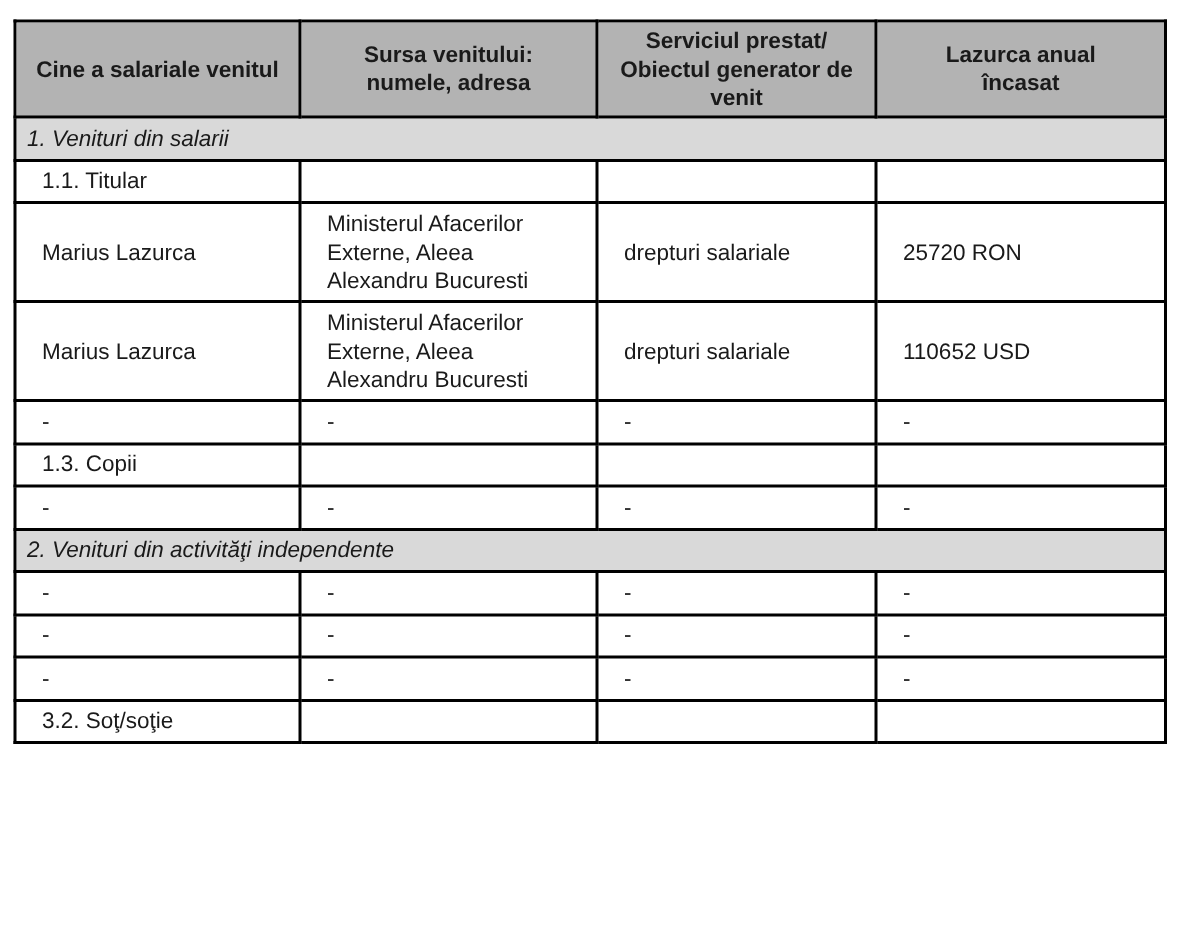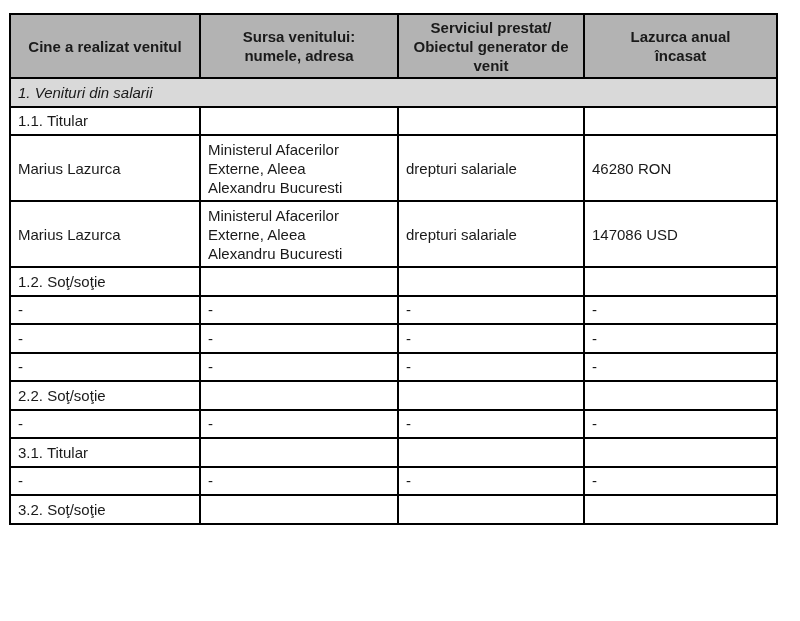--- a/index.html
+++ b/index.html
@@ -34,39 +34,39 @@
   }
   .decl td.section-cell {
     background: var(--section-bg, #d9d9d9);
     font-style: italic;
     text-align: left;
     padding: 3px 7px;
   }
   .decl td.data-cell {
     background: #ffffff;
     text-align: left;
-    padding: 3px 7px;
+    padding: 3px 17px;
   }
   tr.r-std  { height: 28.5px; }
   tr.r-tall { height: 66px; }
 </style>
 </head>
 <body>
 
 <div class="page">
   <table class="decl">
     <colgroup>
       <col style="width:190px">
         <col style="width:198px">
         <col style="width:186px">
         <col style="width:193px">
     </colgroup>
     <thead>
       <tr>
-        <th>Cine a realizat venitul</th>
+        <th>Cine a salariale venitul</th>
         <th>Sursa venitului:
 numele, adresa</th>
         <th>Serviciul prestat/
 Obiectul generator de
 venit</th>
         <th>Lazurca anual
 încasat</th>
       </tr>
     </thead>
     <tbody>
@@ -78,79 +78,70 @@
         <td class="data-cell"></td>
         <td class="data-cell"></td>
         <td class="data-cell"></td>
       </tr>
       <tr class="r-tall">
         <td class="data-cell">Marius Lazurca</td>
         <td class="data-cell">Ministerul Afacerilor
 Externe, Aleea
 Alexandru Bucuresti</td>
         <td class="data-cell">drepturi salariale</td>
-        <td class="data-cell">46280 RON</td>
+        <td class="data-cell">25720 RON</td>
       </tr>
       <tr class="r-tall">
         <td class="data-cell">Marius Lazurca</td>
         <td class="data-cell">Ministerul Afacerilor
 Externe, Aleea
 Alexandru Bucuresti</td>
         <td class="data-cell">drepturi salariale</td>
-        <td class="data-cell">147086 USD</td>
+        <td class="data-cell">110652 USD</td>
       </tr>
       <tr class="r-std">
-        <td class="data-cell">1.2. Soţ/soţie</td>
+        <td class="data-cell">-</td>
+        <td class="data-cell">-</td>
+        <td class="data-cell">-</td>
+        <td class="data-cell">-</td>
+      </tr>
+      <tr class="r-std">
+        <td class="data-cell">1.3. Copii</td>
         <td class="data-cell"></td>
         <td class="data-cell"></td>
         <td class="data-cell"></td>
+      </tr>
+      <tr class="r-std">
+        <td class="data-cell">-</td>
+        <td class="data-cell">-</td>
+        <td class="data-cell">-</td>
+        <td class="data-cell">-</td>
+      </tr>
+      <tr class="r-std">
+        <td class="section-cell" colspan="4">2. Venituri din activităţi independente</td>
       </tr>
       <tr class="r-std">
         <td class="data-cell">-</td>
         <td class="data-cell">-</td>
         <td class="data-cell">-</td>
         <td class="data-cell">-</td>
       </tr>
       <tr class="r-std">
         <td class="data-cell">-</td>
         <td class="data-cell">-</td>
         <td class="data-cell">-</td>
         <td class="data-cell">-</td>
       </tr>
       <tr class="r-std">
         <td class="data-cell">-</td>
         <td class="data-cell">-</td>
         <td class="data-cell">-</td>
         <td class="data-cell">-</td>
       </tr>
       <tr class="r-std">
-        <td class="data-cell">2.2. Soţ/soţie</td>
-        <td class="data-cell"></td>
-        <td class="data-cell"></td>
-        <td class="data-cell"></td>
-      </tr>
-      <tr class="r-std">
-        <td class="data-cell">-</td>
-        <td class="data-cell">-</td>
-        <td class="data-cell">-</td>
-        <td class="data-cell">-</td>
-      </tr>
-      <tr class="r-std">
-        <td class="data-cell">3.1. Titular</td>
-        <td class="data-cell"></td>
-        <td class="data-cell"></td>
-        <td class="data-cell"></td>
-      </tr>
-      <tr class="r-std">
-        <td class="data-cell">-</td>
-        <td class="data-cell">-</td>
-        <td class="data-cell">-</td>
-        <td class="data-cell">-</td>
-      </tr>
-      <tr class="r-std">
         <td class="data-cell">3.2. Soţ/soţie</td>
         <td class="data-cell"></td>
         <td class="data-cell"></td>
         <td class="data-cell"></td>
       </tr>
     </tbody>
   </table>
 </div>
 
 </body></html>

